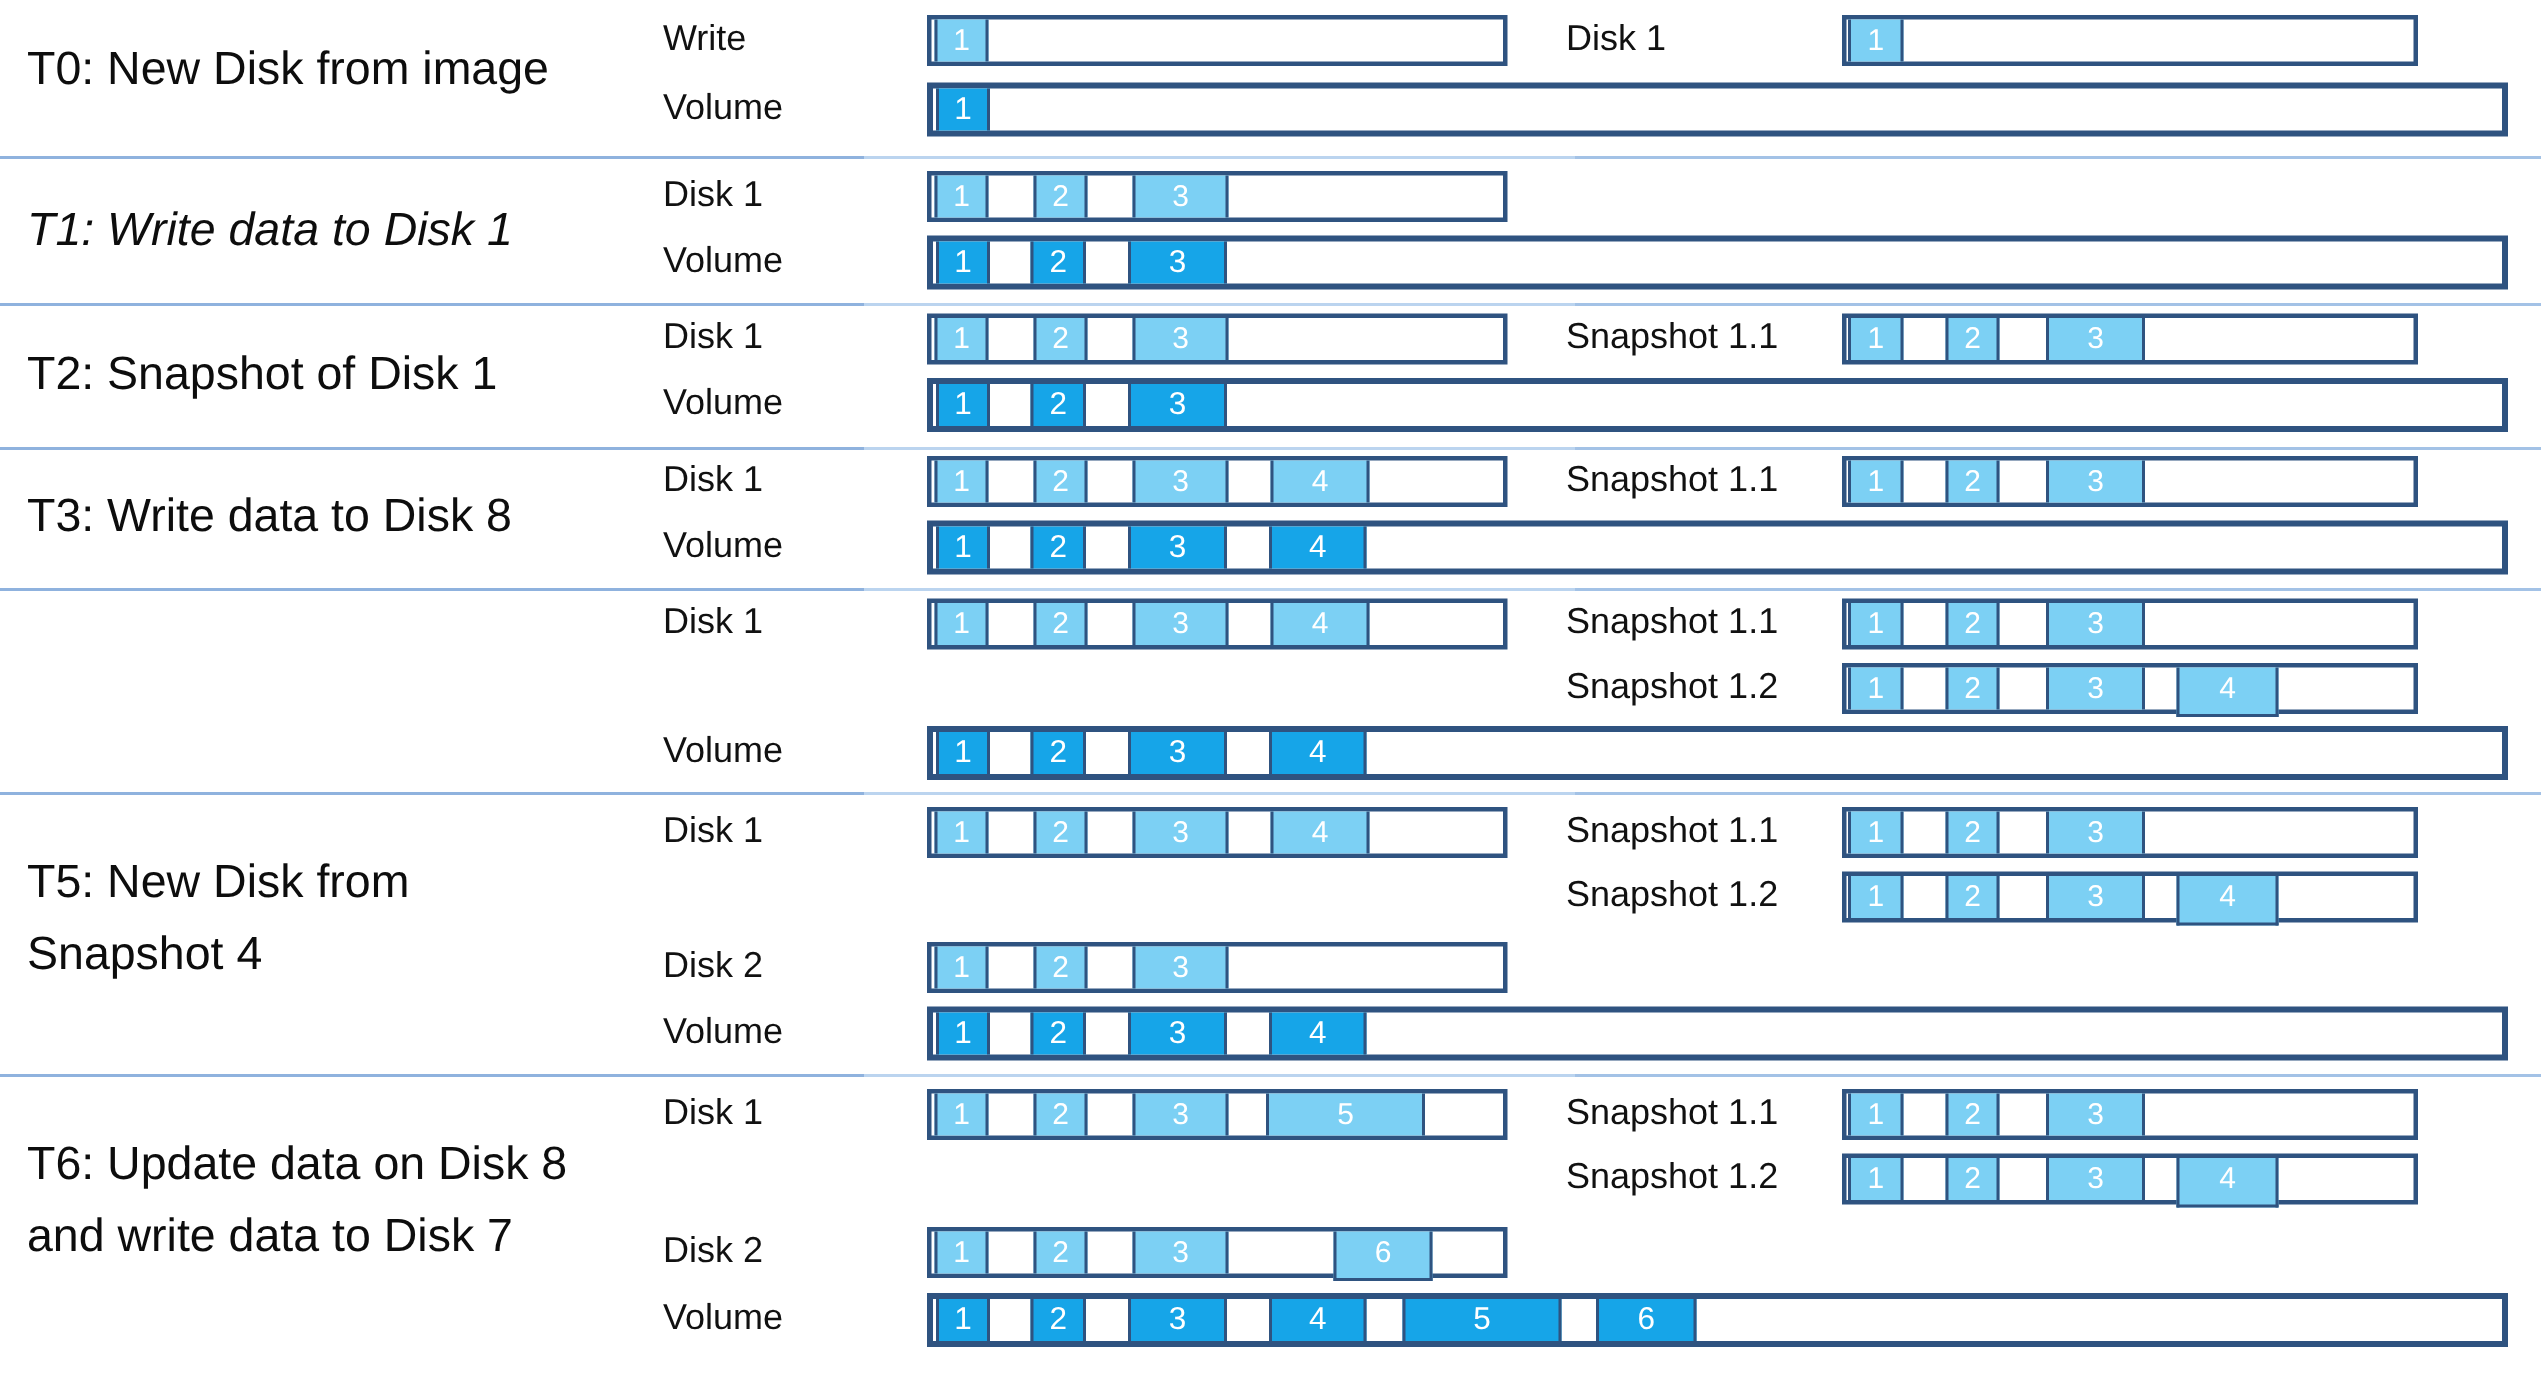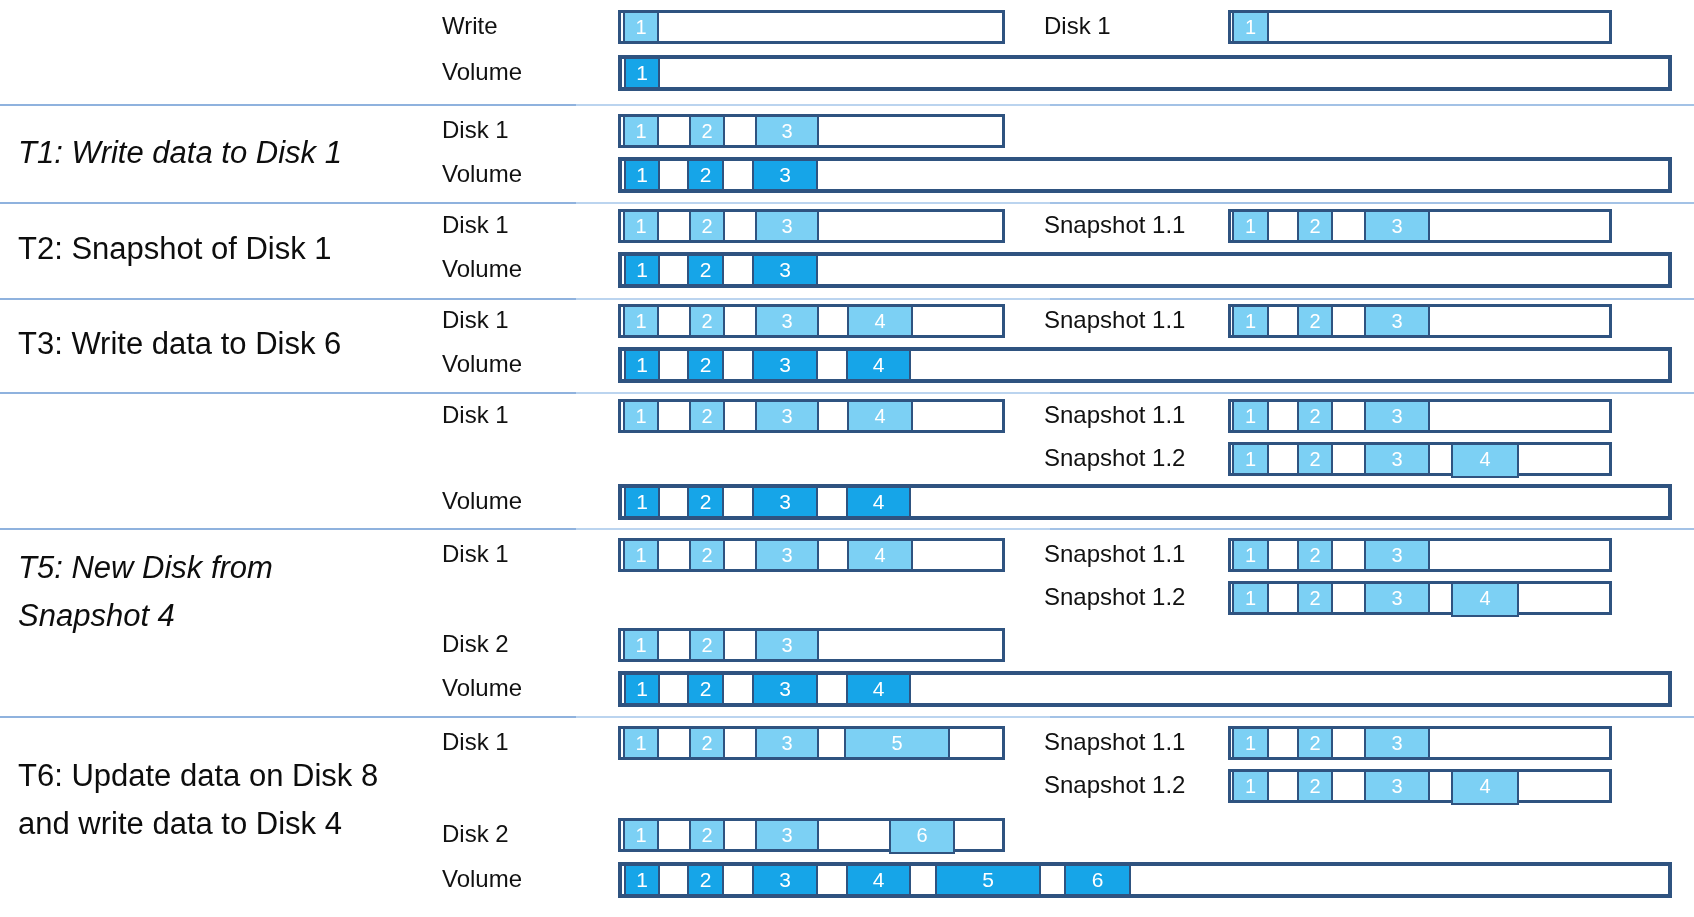--- a/index.html
+++ b/index.html
@@ -36,20 +36,23 @@
   .block.overhang{height:33px;border-bottom:2px solid #2F5380;}
   .separator{
     position:absolute;left:0;width:1694px;height:2px;
     background:linear-gradient(90deg,#8FB2DE 0%,#8FB2DE 34%,#BBD4EF 34%,#BBD4EF 62%,#A3C2E6 62%,#A3C2E6 100%);
   }
 </style>
 </head>
 <body>
 
 <div id="stage">
+    <div class="title" style="top: 22px;">
+      <div>T0: New Disk from image</div>
+    </div>
     <div class="row-label" style="top: 12px;">Write</div>
     <div class="bar bar-short" style="top: 10px;">
       <div class="block light" style="left: 2px; width: 36px;">1</div>
     </div>
     <div class="right-label" style="top: 12px;">Disk 1</div>
     <div class="bar bar-snap" style="top: 10px;">
       <div class="block light" style="left: 1px; width: 37px;">1</div>
     </div>
     <div class="row-label" style="top: 58px;">Volume</div>
     <div class="bar bar-long" style="top: 55px;">
@@ -88,21 +91,21 @@
       <div class="block light" style="left: 133px; width: 66px;">3</div>
     </div>
     <div class="row-label" style="top: 255px;">Volume</div>
     <div class="bar bar-long" style="top: 252px;">
       <div class="block dark" style="left: 2px; width: 36px;">1</div>
       <div class="block dark" style="left: 65px; width: 37px;">2</div>
       <div class="block dark" style="left: 130px; width: 66px;">3</div>
     </div>
     <div class="separator" style="top: 298px;"></div>
     <div class="title" style="top: 320px;">
-      <div>T3: Write data to Disk 6</div>
+      <div>T3: Write data to Disk 8</div>
     </div>
     <div class="row-label" style="top: 306px;">Disk 1</div>
     <div class="bar bar-short" style="top: 304px;">
       <div class="block light" style="left: 2px; width: 36px;">1</div>
       <div class="block light" style="left: 68px; width: 36px;">2</div>
       <div class="block light" style="left: 134px; width: 64px;">3</div>
       <div class="block light" style="left: 226px; width: 66px;">4</div>
     </div>
     <div class="right-label" style="top: 306px;">Snapshot 1.1</div>
     <div class="bar bar-snap" style="top: 304px;">
@@ -139,21 +142,21 @@
       <div class="block light overhang" style="left: 220px; width: 68px;">4</div>
     </div>
     <div class="row-label" style="top: 487px;">Volume</div>
     <div class="bar bar-long" style="top: 484px;">
       <div class="block dark" style="left: 2px; width: 36px;">1</div>
       <div class="block dark" style="left: 65px; width: 37px;">2</div>
       <div class="block dark" style="left: 130px; width: 66px;">3</div>
       <div class="block dark" style="left: 224px; width: 65px;">4</div>
     </div>
     <div class="separator" style="top: 528px;"></div>
-    <div class="title" style="top: 544px; font-style: italic;">
+    <div class="title" style="top: 564px;">
       <div>T5: New Disk from</div>
       <div>Snapshot 4</div>
     </div>
     <div class="row-label" style="top: 540px;">Disk 1</div>
     <div class="bar bar-short" style="top: 538px;">
       <div class="block light" style="left: 2px; width: 36px;">1</div>
       <div class="block light" style="left: 68px; width: 36px;">2</div>
       <div class="block light" style="left: 134px; width: 64px;">3</div>
       <div class="block light" style="left: 226px; width: 66px;">4</div>
     </div>
@@ -179,21 +182,21 @@
     <div class="row-label" style="top: 674px;">Volume</div>
     <div class="bar bar-long" style="top: 671px;">
       <div class="block dark" style="left: 2px; width: 36px;">1</div>
       <div class="block dark" style="left: 65px; width: 37px;">2</div>
       <div class="block dark" style="left: 130px; width: 66px;">3</div>
       <div class="block dark" style="left: 224px; width: 65px;">4</div>
     </div>
     <div class="separator" style="top: 716px;"></div>
     <div class="title" style="top: 752px;">
       <div>T6: Update data on Disk 8</div>
-      <div>and write data to Disk 4</div>
+      <div>and write data to Disk 7</div>
     </div>
     <div class="row-label" style="top: 728px;">Disk 1</div>
     <div class="bar bar-short" style="top: 726px;">
       <div class="block light" style="left: 2px; width: 36px;">1</div>
       <div class="block light" style="left: 68px; width: 36px;">2</div>
       <div class="block light" style="left: 134px; width: 64px;">3</div>
       <div class="block light" style="left: 223px; width: 106px;">5</div>
     </div>
     <div class="right-label" style="top: 728px;">Snapshot 1.1</div>
     <div class="bar bar-snap" style="top: 726px;">

